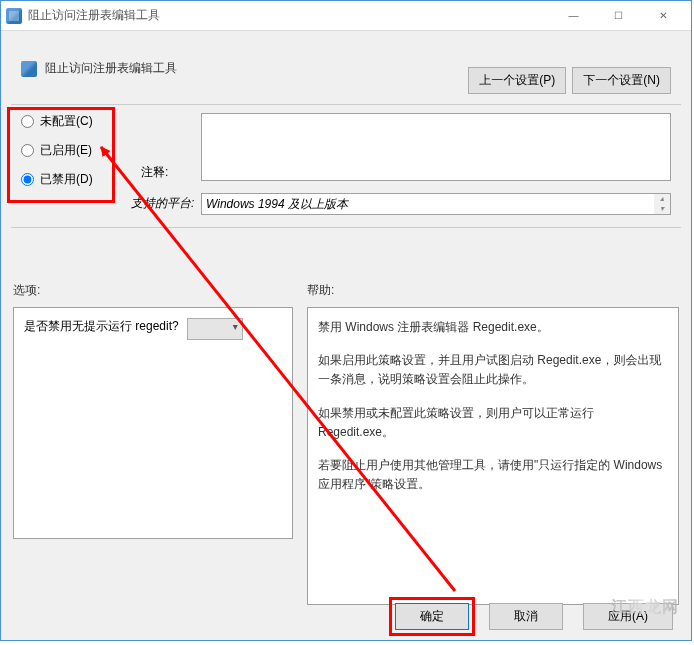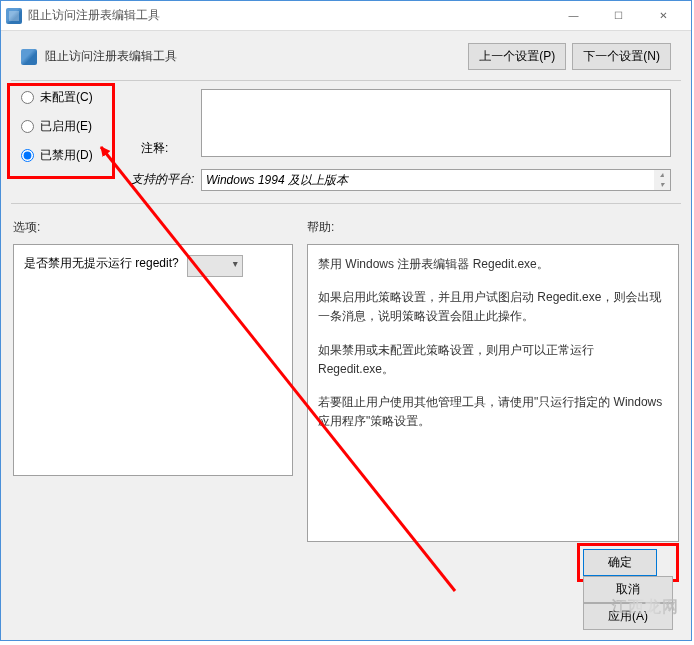--- a/index.html
+++ b/index.html
@@ -83,20 +83,21 @@
       color: #333;
       font-size: 12px;
     }
     .nav-btn {
       background: #e1e1e1;
       border: 1px solid #adadad;
       padding: 4px 10px;
       margin-left: 6px;
       font-size: 12px;
       cursor: pointer;
+      margin-top: 24px;
     }
     .divider {
       height: 1px;
       background: #ccc;
       margin: 0 10px;
     }
     .config-row {
       display: flex;
       padding: 8px 20px 0 20px;
     }
@@ -191,20 +192,21 @@
     }
     .options-col {
       width: 280px;
     }
     .help-col {
       flex: 1;
     }
     .col-label {
       margin-bottom: 8px;
       color: #333;
+      margin-top: 39px;
     }
     .options-box {
       border: 1px solid #a0a0a0;
       background: #fff;
       height: 232px;
       padding: 10px;
       display: flex;
       align-items: flex-start;
     }
     .dropdown {
@@ -234,22 +236,21 @@
     .help-box p {
       margin-bottom: 14px;
       line-height: 1.6;
       color: #333;
     }
     .button-row {
       position: absolute;
       bottom: 10px;
       right: 18px;
       display: flex;
-      gap: 0;
-      flex-direction: column;
+      gap: 20px;
     }
     .action-btn {
       background: #e1e1e1;
       border: 1px solid #adadad;
       padding: 4px 24px;
       font-size: 12px;
       cursor: pointer;
       position: relative;
     }
     .action-btn.primary {

